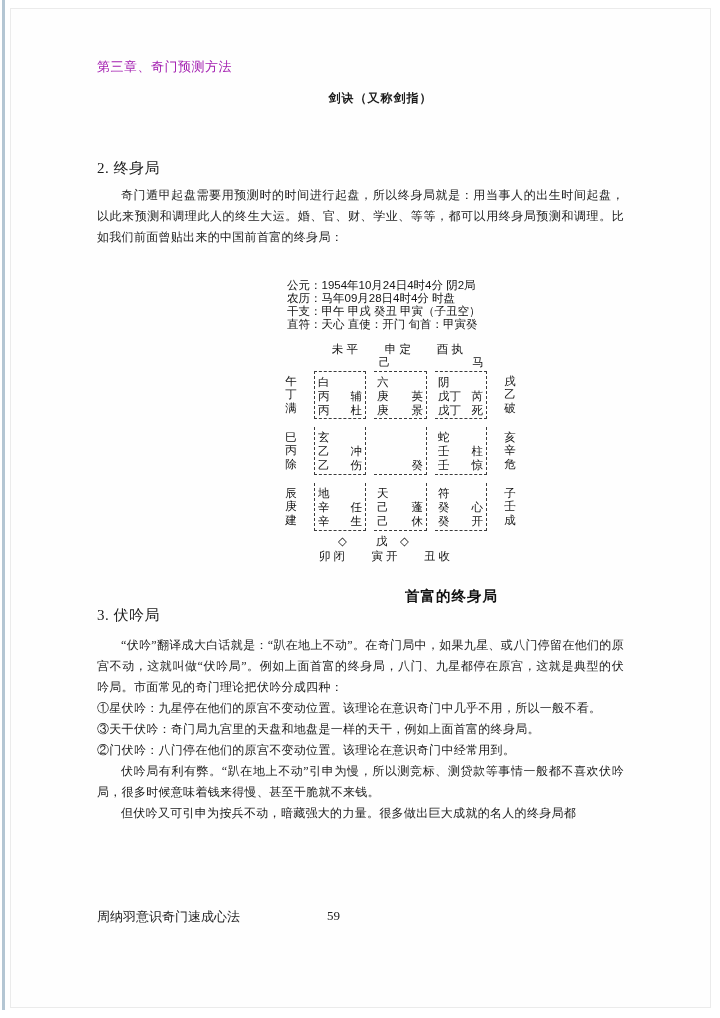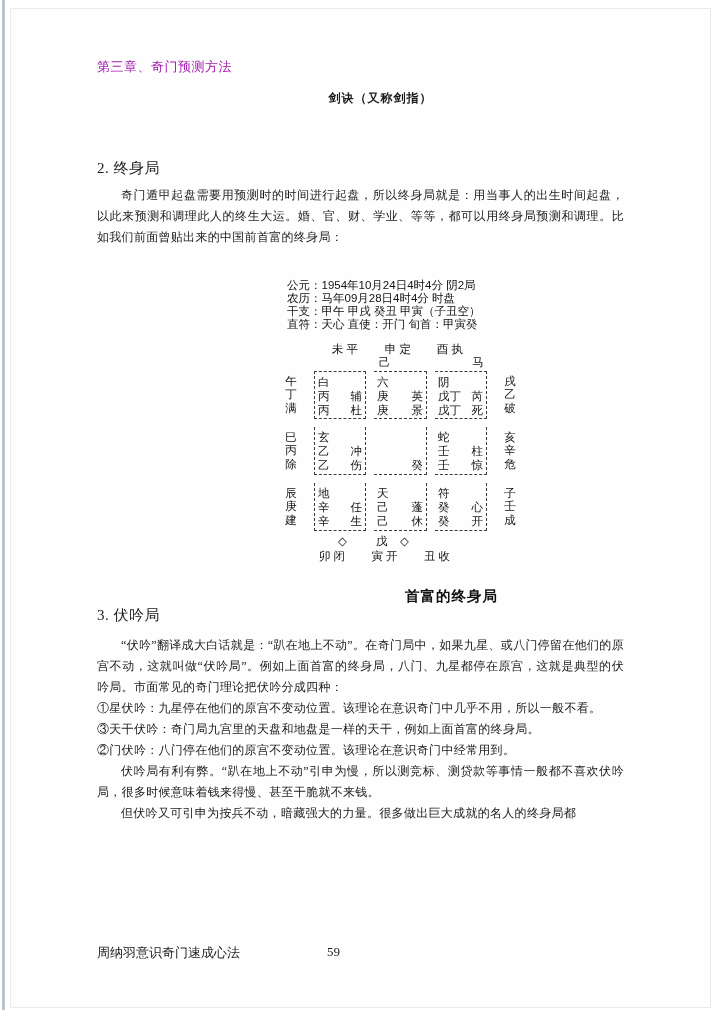--- a/index.html
+++ b/index.html
@@ -66,21 +66,21 @@
   .dm2{left:100px;}
   .dm3{left:124px;}
   .brrow{margin-top:1px;height:14px;line-height:14px;}
   .brrow span{text-align:center;}
   .chart .caption{
     margin-top:24px;text-align:right;font-weight:bold;font-size:14.5px;
     font-family:"Liberation Serif","DejaVu Serif",serif;letter-spacing:1px;
   }
 
   .footer{
-    position:absolute;left:97px;top:908px;width:527px;height:20px;font-size:13px;color:#222;margin-top:36px;
+    position:absolute;left:97px;top:908px;width:527px;height:20px;font-size:13px;color:#222;
   }
   .footer .fnum{position:absolute;left:230px;top:0;}
 </style>
 </head>
 <body>
 
 <div class="page-border"></div>
 <div class="edge-line"></div>
 
 <div class="chapter">第三章、奇门预测方法</div>

